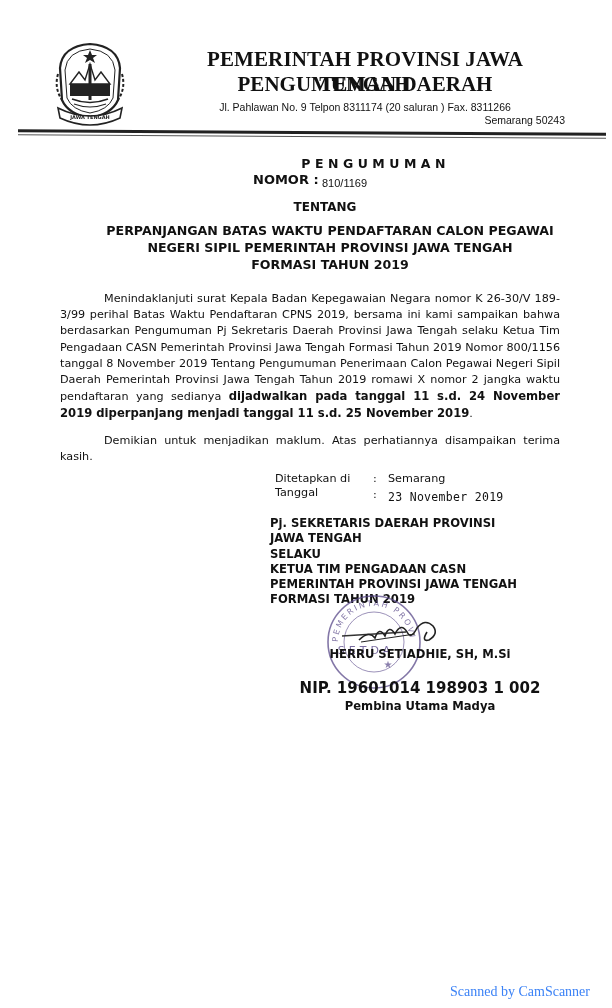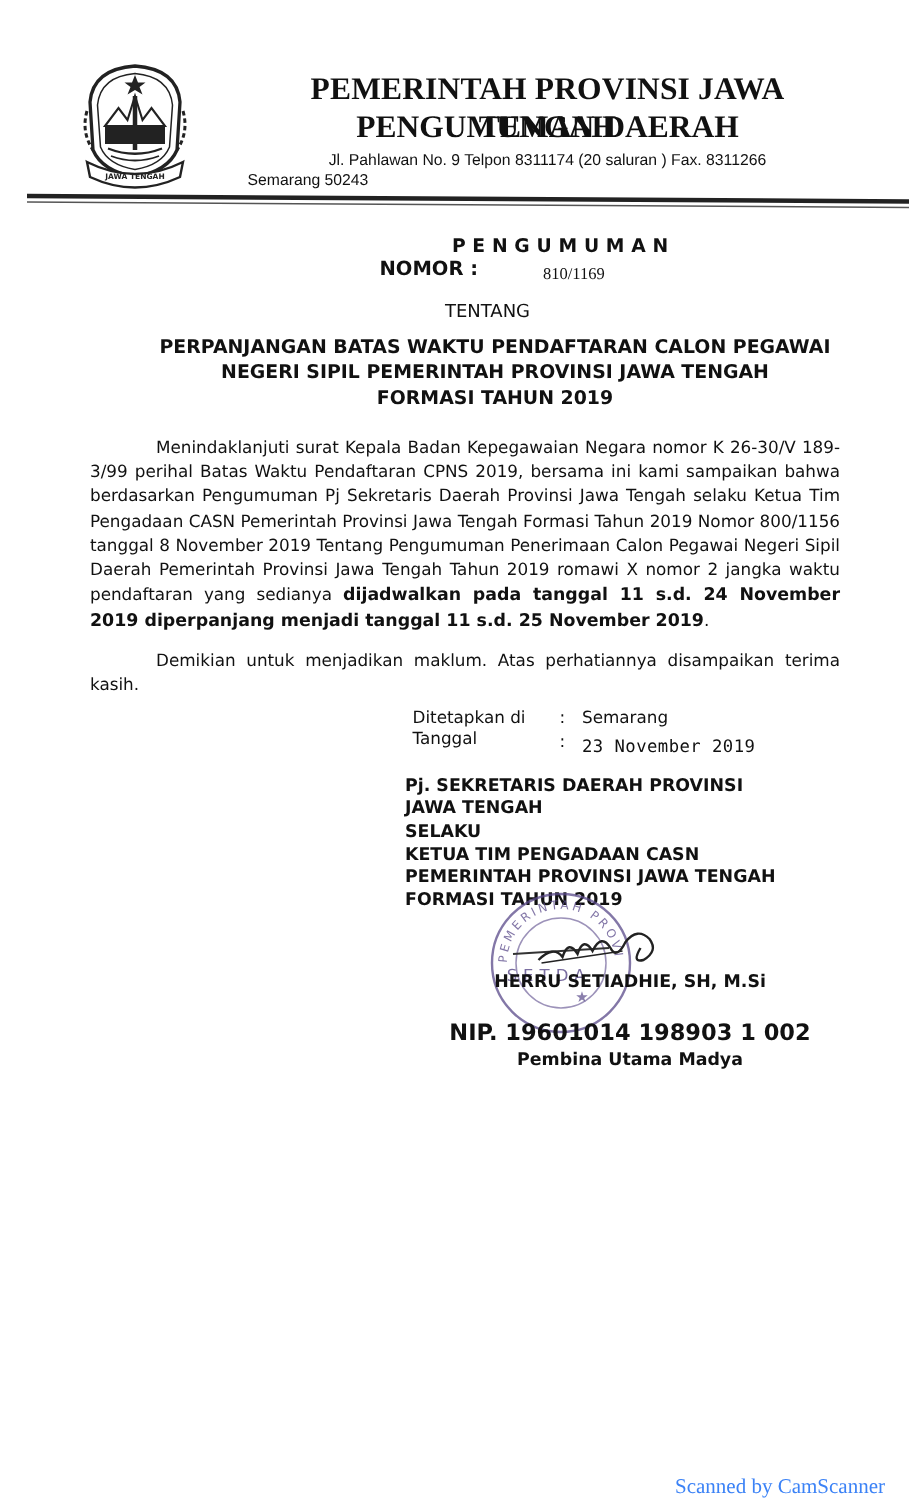--- a/index.html
+++ b/index.html
@@ -19,34 +19,34 @@
     .lh-sub {
       left: 165px; top: 72px; width: 400px; text-align: center;
       font-family: "Liberation Serif", serif; font-weight: bold;
       font-size: 21px; line-height: 25px; color: #111;
     }
     .lh-addr {
       left: 165px; top: 100px; width: 400px; text-align: center;
       font-family: "Liberation Sans", sans-serif; font-size: 10.5px; line-height: 14px;
     }
     .lh-city {
-      left: 165px; top: 113px; width: 400px; text-align: left;
+      left: 165px; top: 113px; width: 400px; text-align: right;
       font-family: "Liberation Sans", sans-serif; font-size: 10.5px; line-height: 14px;
     }
     .rule-thick { left: 18px; top: 131px; width: 588px; height: 3px; background: #222; transform: skewY(0.35deg); }
     .rule-thin { left: 18px; top: 136px; width: 588px; height: 1px; background: #555; transform: skewY(0.35deg); }
 
     
     .pengumuman {
       left: 200px; top: 156px; width: 250px; text-align: right;
       font-weight: bold; font-size: 12.5px; letter-spacing: 4.5px;
     }
     .nomor-label { left: 253px; top: 172px; font-weight: bold; font-size: 13px; }
-    .nomor-value { left: 322px; top: 177px; font-family: Liberation Serif, serif; font-size: 11px; margin-left: 40px; }
-    .tentang { left: 200px; top: 200px; width: 250px; text-align: center; font-weight: normal; font-size: 12px; }
+    .nomor-value { left: 322px; top: 177px; font-family: Liberation Sans, sans-serif; font-size: 11px; }
+    .tentang { left: 200px; top: 200px; width: 250px; text-align: center; font-weight: bold; font-size: 12px; }
     .subject {
       left: 90px; top: 222px; width: 480px; text-align: center;
       font-weight: bold; font-size: 12.6px; line-height: 17px;
     }
 
     
     .body-text {
       left: 60px; top: 291px; width: 500px; text-align: justify;
       font-size: 11.2px; line-height: 16.2px; text-indent: 44px;
     }

